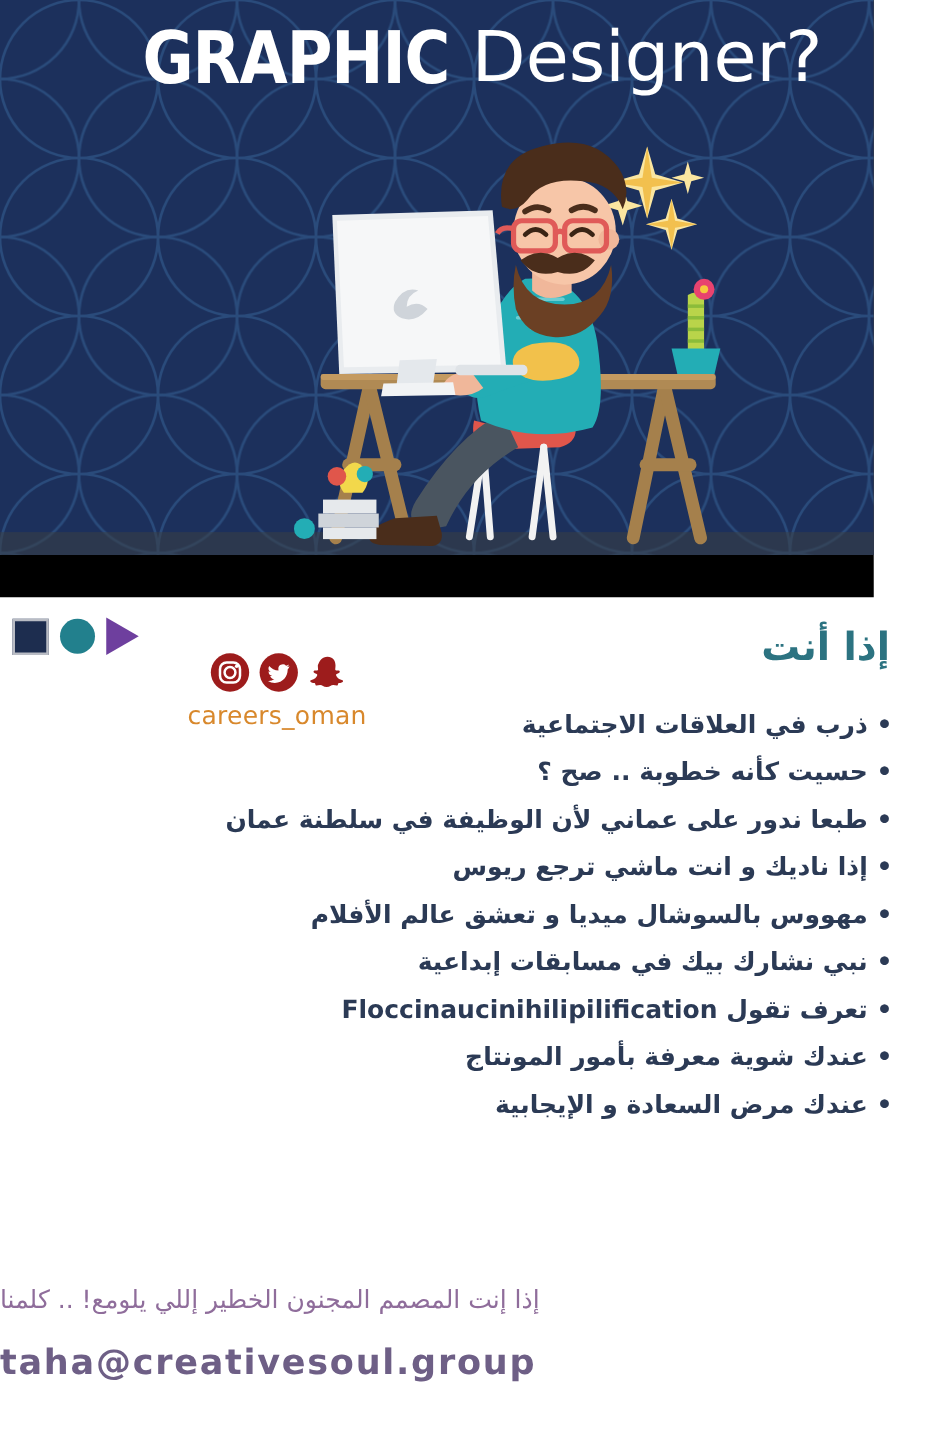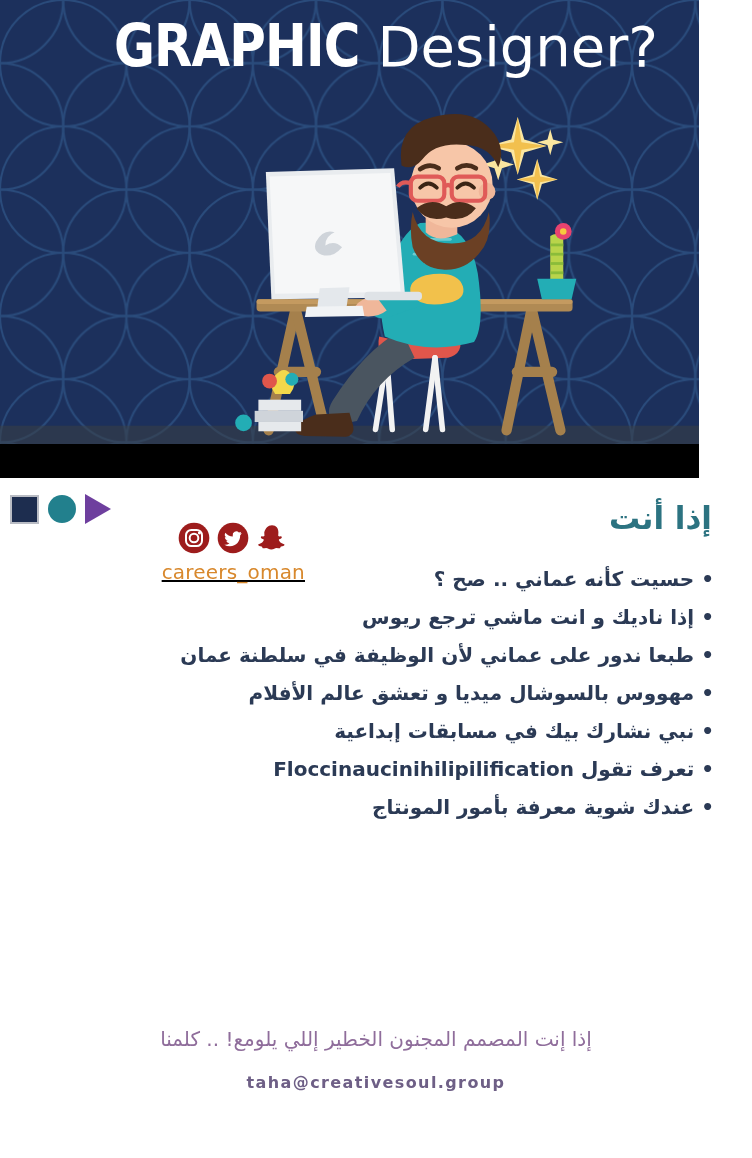--- a/index.html
+++ b/index.html
@@ -90,25 +90,24 @@
   }
   .tr {
     width: 0; height: 0;
     border-top: 15px solid transparent;
     border-bottom: 15px solid transparent;
     border-left: 26px solid #6e3f9e;
   }
 
   .social-block {
     position: absolute;
-    left: 160px;
+    left: 150px;
     top: 44px;
     width: 145px;
-    text-align: right;
-    text-decoration: underline;
+    text-align: left;
   }
   .social-row {
     display: flex;
     gap: 7px;
     justify-content: center;
     align-items: center;
   }
   .s-icon { width: 32px; height: 32px; display:block; }
   .handle {
     margin-top: 6px;
@@ -151,33 +150,33 @@
     content: "\2022";
     margin-left: 7px;
     font-size: 20px;
   }
 
   .footer {
     position: absolute;
     left: 0;
     top: 549px;
     width: 752px;
-    text-align: center;
+    text-align: left;
   }
   .footer-line {
     font-family: "DejaVu Sans", sans-serif;
     font-size: 20px;
     color: #8f6d9b;
     direction: rtl;
     letter-spacing: 0px;
   }
   .footer-mail {
     margin-top: 22px;
     font-family: "DejaVu Sans", sans-serif;
-    font-size: 16px;
+    font-size: 28px;
     font-weight: 700;
     color: #6e5f86;
     letter-spacing: 1.4px;
     direction: ltr;
   }
 </style>
 </head>
 <body>
 
 <div class="hero">
@@ -346,27 +345,29 @@
       <svg class="s-icon" viewBox="0 0 48 48">
         <path d="M24 5c6.4 0 9.6 4.6 9.6 10.4 0 2.2-.3 4-.3 5.2.5.9 1.7 1.2 2.9 1 1.4-.2 2.4.3 2.5 1.2.2 1.1-1 1.9-3 2.7-1.3.5-1.6 1-1.3 2 .6 2 3.3 4.8 6.8 5.5 1.1.2 1.6.7 1.5 1.4-.2 1.3-2.7 2-5 2.3-.6.1-.9.6-1.1 1.3-.2.8-.5 1.5-1.4 1.5-1.2 0-2.6-.6-4.4-.6-2.7 0-3.8 2.4-7.8 2.4s-5.1-2.4-7.8-2.4c-1.8 0-3.2.6-4.4.6-.9 0-1.2-.7-1.4-1.5-.2-.7-.5-1.2-1.1-1.3-2.3-.3-4.8-1-5-2.3-.1-.7.4-1.2 1.5-1.4 3.5-.7 6.2-3.5 6.8-5.5.3-1 0-1.5-1.3-2-2-.8-3.2-1.6-3-2.7.1-.9 1.1-1.4 2.5-1.2 1.2.2 2.4-.1 2.9-1 0-1.2-.3-3-.3-5.2C14.4 9.6 17.6 5 24 5z" fill="#9d1c1c"></path>
       </svg>
     </div>
     <div class="handle">careers_oman</div>
   </div>
 
   <div class="heading">إذا أنت</div>
 
   <div class="bullets">
-    <div class="bullet">حسيت كأنه عماني .. صح ؟</div>
+    <div class="bullet">ذرب في العلاقات الاجتماعية</div>
+    <div class="bullet">حسيت كأنه خطوبة .. صح ؟</div>
+    <div class="bullet">طبعا ندور على عماني لأن الوظيفة في سلطنة عمان</div>
     <div class="bullet">إذا ناديك و انت ماشي ترجع ريوس</div>
-    <div class="bullet">طبعا ندور على عماني لأن الوظيفة في سلطنة عمان</div>
     <div class="bullet">مهووس بالسوشال ميديا و تعشق عالم الأفلام</div>
     <div class="bullet">نبي نشارك بيك في مسابقات إبداعية</div>
     <div class="bullet">تعرف تقول Floccinaucinihilipilification</div>
     <div class="bullet">عندك شوية معرفة بأمور المونتاج</div>
+    <div class="bullet">عندك مرض السعادة و الإيجابية</div>
   </div>
 
   <div class="footer">
     <div class="footer-line">إذا إنت المصمم المجنون الخطير  إللي يلومع! .. كلمنا</div>
     <div class="footer-mail">taha@creativesoul.group</div>
   </div>
 
 </div>
 
 </body></html>

